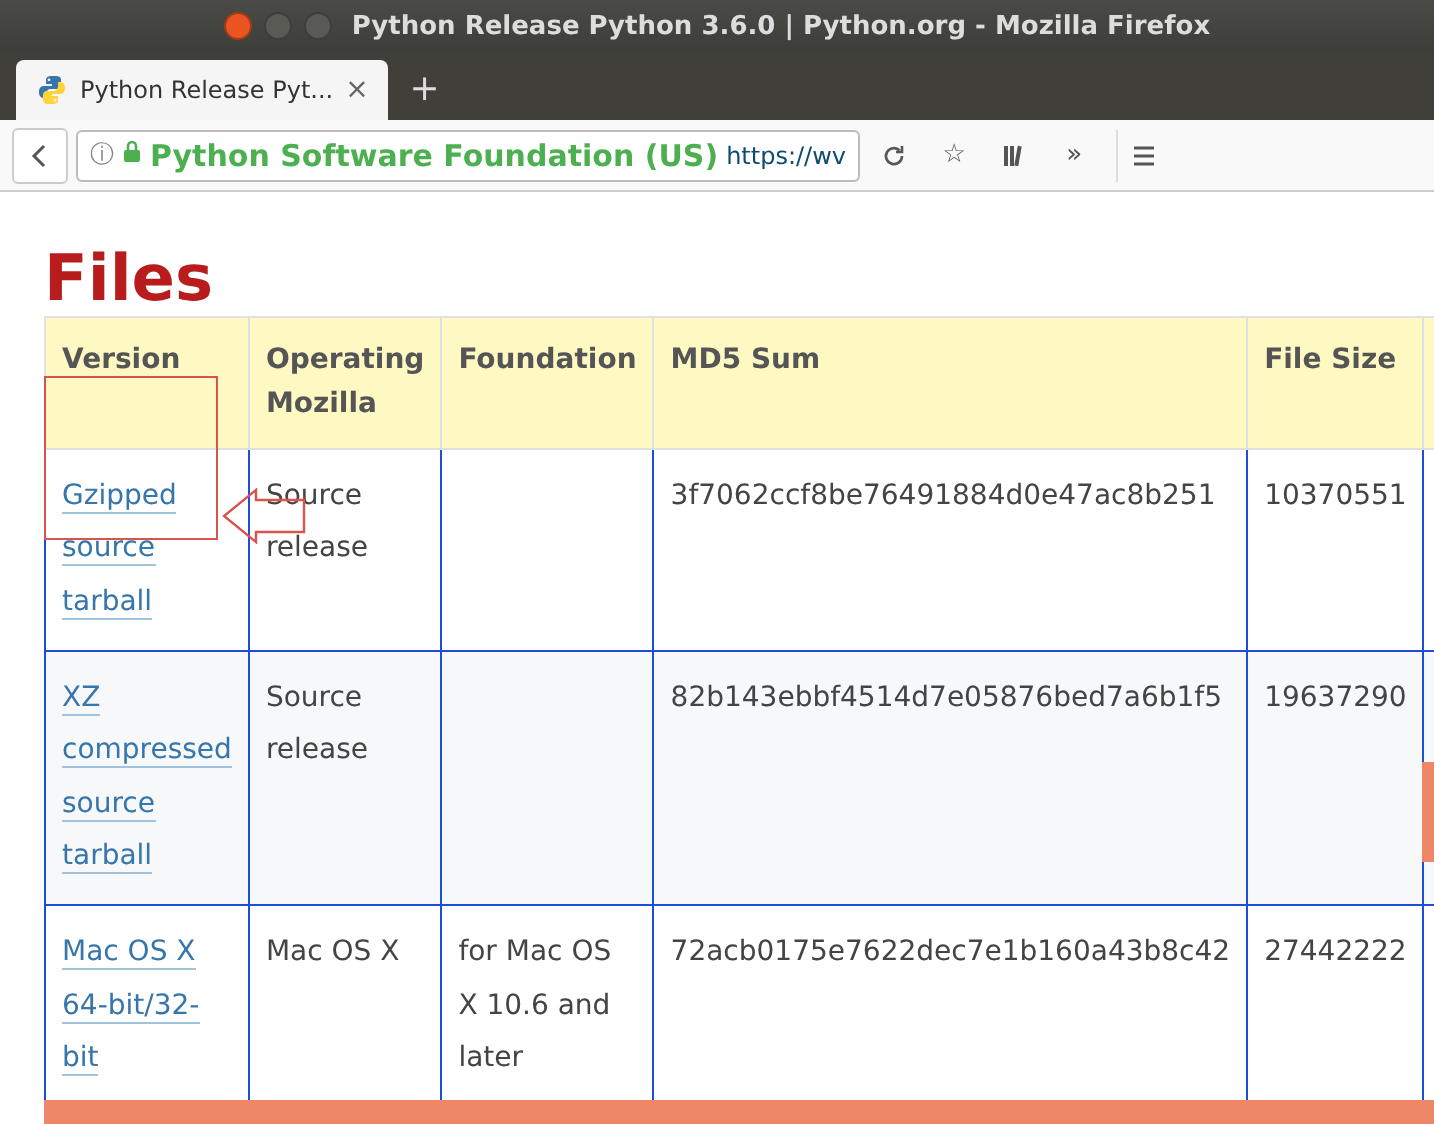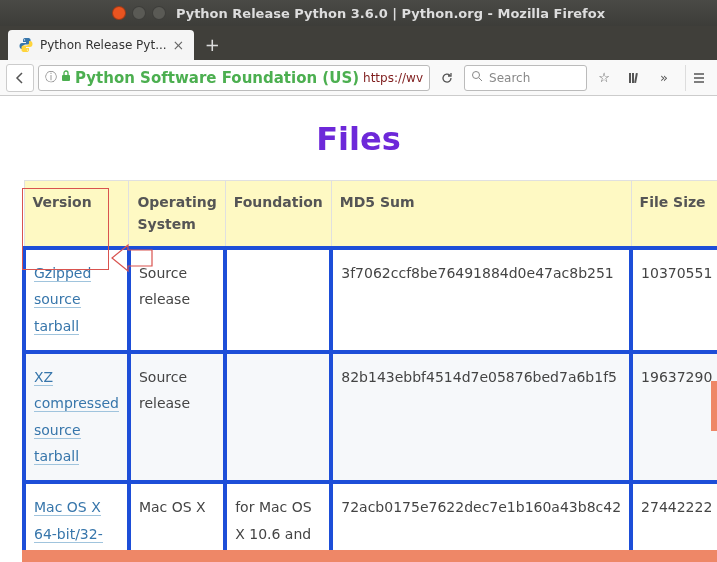--- a/index.html
+++ b/index.html
@@ -22,31 +22,31 @@
 .tab-close { color: #666; cursor: pointer; font-size: 14px; line-height: 1; }
 .newtab { width: 28px; height: 28px; display: flex; align-items: center; justify-content: center; color: #ddd; font-size: 18px; cursor: pointer; margin-left: 4px; margin-bottom: 2px; }
 
 
 .navbar { height: 36px; background: #f9f9f9; border-bottom: 1px solid #ccc; display: flex; align-items: center; padding: 0 6px; gap: 4px; }
 .nav-btn { width: 28px; height: 28px; border: 1px solid #ccc; border-radius: 3px; background: #fff; display: flex; align-items: center; justify-content: center; cursor: pointer; color: #555; }
 .urlbox { flex: 0 0 auto; display: flex; align-items: center; height: 26px; border: 1px solid #bbb; border-radius: 3px; background: #fff; padding: 0 6px; gap: 4px; font-size: 12px; }
 .urlbox .info { color: #888; }
 .urlbox .lock { color: #4caf50; font-size: 11px; }
 .urlbox .org { color: #4caf50; font-weight: bold; font-size: 15px; }
-.urlbox .url { color: #7f1d1d; width: 60px; overflow: hidden; }
+.urlbox .url { color: #0c4a6e; width: 60px; overflow: hidden; }
 .searchbox { flex: 1; height: 26px; border: 1px solid #bbb; border-radius: 3px; background: #fff; display: flex; align-items: center; padding: 0 6px; gap: 6px; color: #888; font-size: 12px; min-width: 0; }
 .nav-icon { width: 26px; height: 26px; display: flex; align-items: center; justify-content: center; color: #555; cursor: pointer; }
 
 
 .page { padding: 24px 22px; position: relative; height: calc(562px - 26px - 34px - 36px); overflow: hidden; }
-.page h1 { font-size: 32px; color: #6d28d9; font-weight: bold; margin-bottom: 22px; font-family: "Source Sans Pro", "DejaVu Sans", sans-serif; text-align: center; }
+.page h1 { font-size: 32px; color: #b91c1c; font-weight: bold; font-family: "Source Sans Pro", "DejaVu Sans", sans-serif; }
 
 table { width: 100%; border-collapse: collapse; font-size: 14px; }
 th { text-align: left; background: #fef9c3; color: #555; font-weight: bold; padding: 10px 8px; border: 1px solid #e0e0e0; vertical-align: top; line-height: 1.6; }
-td { padding: 10px 8px; border: 4px solid #1d4ed8; vertical-align: top; color: #444; line-height: 1.9; margin-top: 44px; }
+td { padding: 10px 8px; border: 1px solid #1d4ed8; vertical-align: top; color: #444; line-height: 1.9; margin-top: 44px; }
 tbody tr:nth-child(odd) { background: #fff; }
 tbody tr:nth-child(even) { background: #f6f8fa; }
 td a, .link { color: #3776ab; text-decoration: none; border-bottom: 1px solid #a0c4dd; }
 
 
 .highlight { position: absolute; border: 1px solid #d9534f; pointer-events: none; }
 .arrow { position: absolute; pointer-events: none; }
 
 
 .scroll-ind { position: absolute; right: 0; top: 285px; width: 6px; height: 50px; background: #ee8767; }
@@ -93,29 +93,20 @@
         </svg>
     </span>
     <span class="org">Python Software Foundation (US)</span>
     <span class="url">https://wv</span>
   </div>
   <div class="nav-icon">
     <svg width="14" height="14" viewBox="0 0 14 14">
         <path d="M11 7a4 4 0 11-1.2-2.8M11 2v3H8" stroke="#555" stroke-width="1.3" fill="none"></path>
       </svg>
   </div>
-  <div class="searchbox">
-    <span>
-      <svg width="12" height="12" viewBox="0 0 12 12">
-          <circle cx="5" cy="5" r="3.5" stroke="#888" fill="none"></circle>
-          <line x1="8" y1="8" x2="11" y2="11" stroke="#888"></line>
-        </svg>
-    </span>
-    <span>Search</span>
-  </div>
   <div class="nav-icon">☆</div>
   <div class="nav-icon">
     <svg width="14" height="14" viewBox="0 0 14 14">
         <rect x="2" y="2" width="2" height="10" fill="#555"></rect>
         <rect x="5" y="2" width="2" height="10" fill="#555"></rect>
         <rect x="8" y="2" width="2" height="10" fill="#555" transform="rotate(10 9 7)"></rect>
       </svg>
   </div>
   <div class="nav-icon">»</div>
   <div class="nav-icon" style="border-left:1px solid #ddd;margin-left:4px">
@@ -127,21 +118,21 @@
   </div>
 </div>
 
 <div class="page">
   <h1>Files</h1>
 
   <table>
     <thead>
       <tr>
         <th>Version</th>
-        <th>Operating System</th>
+        <th>Operating Mozilla</th>
         <th>Foundation</th>
         <th>MD5 Sum</th>
         <th>File Size</th>
         <th>GPG</th>
       </tr>
     </thead>
     <tbody>
       <tr>
         <td><a href="#" class="link">Gzipped source tarball</a></td>
         <td>Source release</td>

